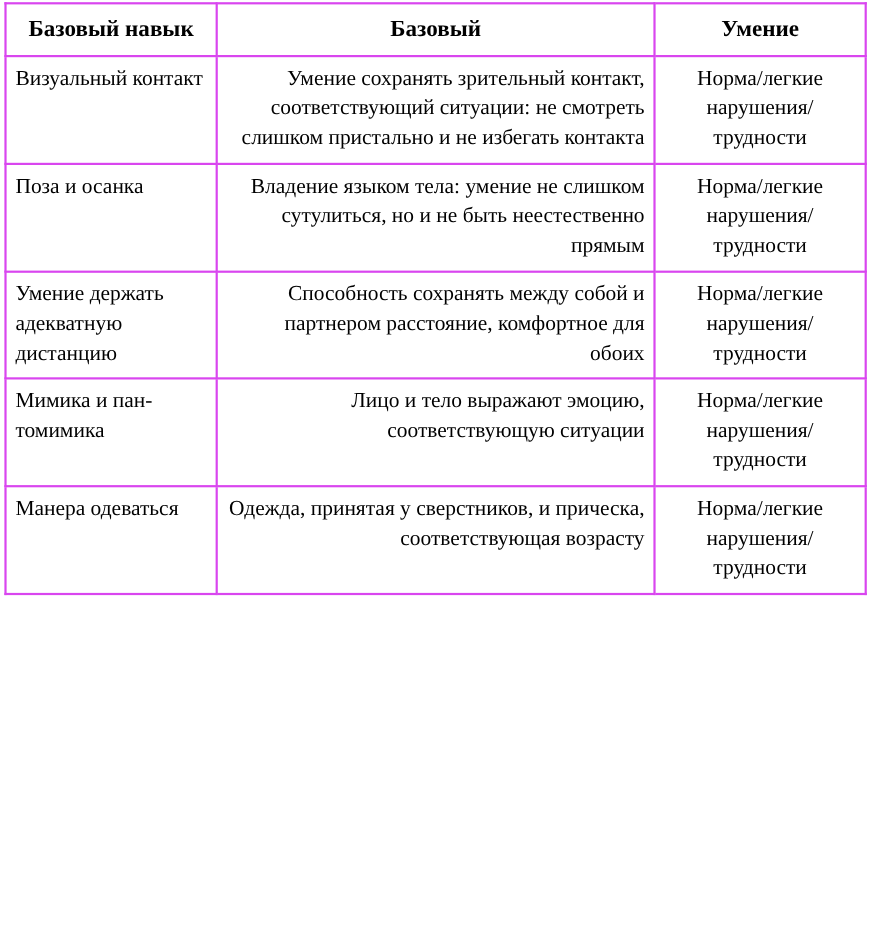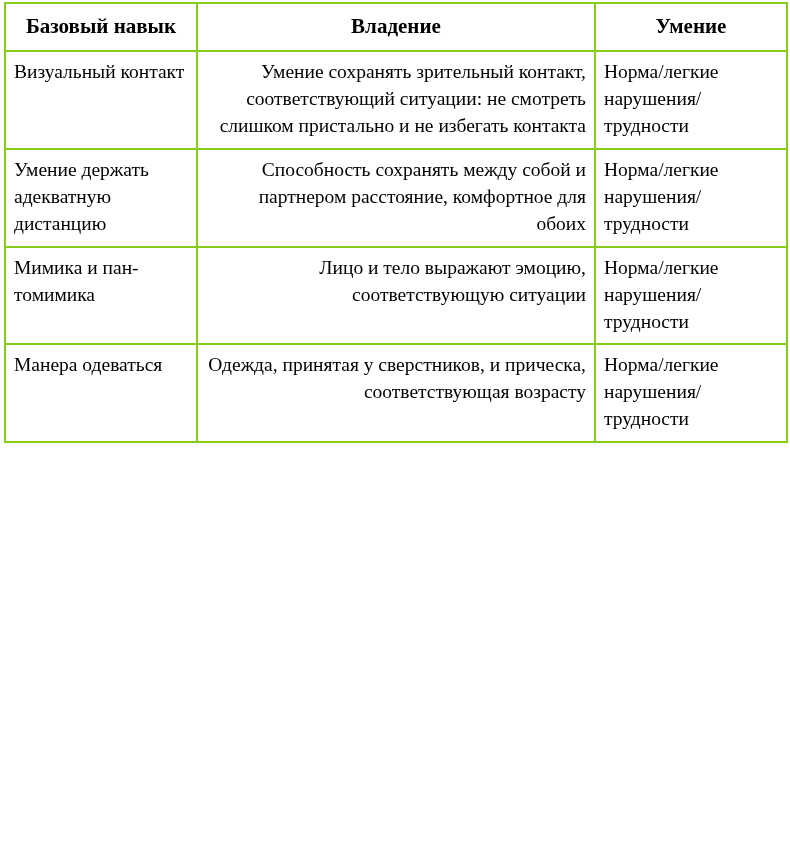--- a/index.html
+++ b/index.html
@@ -22,63 +22,68 @@
   }
   table.skills-table {
     border-collapse: collapse;
     width: 782px;
     margin-left: 4px;
     margin-top: 2px;
     table-layout: fixed;
   }
   table.skills-table th,
   table.skills-table td {
-    border: 2px solid #84cc16;
+    border: 2px solid #d946ef;
     vertical-align: top;
     padding: 7px 8px 8px 8px;
     font-size: 19.5px;
     line-height: 1.38;
   }
   table.skills-table th {
     text-align: center;
     font-weight: bold;
     font-size: 21px;
     padding-top: 9px;
     padding-bottom: 10px;
     line-height: 1.3;
   }
   col.c-skill { width: 192px; }
   col.c-desc  { width: 398px; }
   col.c-score { width: 192px; }
 
   td.skill-cell { text-align: left; }
   td.desc-cell  { text-align: right; }
-  td.score-cell { text-align: left; border-radius: 15px; }
+  td.score-cell { text-align: center; border-radius: 15px; }
 </style>
 </head>
 <body>
 
 <div class="page">
   <table class="skills-table">
     <colgroup>
       <col class="c-skill">
       <col class="c-desc">
       <col class="c-score">
     </colgroup>
     <thead>
       <tr>
         <th>Базовый навык</th>
-        <th>Владение</th>
+        <th>Базовый</th>
         <th>Умение</th>
       </tr>
     </thead>
     <tbody>
       <tr>
         <td class="skill-cell">Визуальный контакт</td>
         <td class="desc-cell">Умение сохранять зрительный контакт, соответствующий ситуа­ции: не смотреть слишком при­стально и не избегать контакта</td>
+        <td class="score-cell">Норма/легкие нарушения/ трудности</td>
+      </tr>
+      <tr>
+        <td class="skill-cell">Поза и осанка</td>
+        <td class="desc-cell">Владение языком тела: умение не слишком сутулиться, но и не быть неестественно прямым</td>
         <td class="score-cell">Норма/легкие нарушения/ трудности</td>
       </tr>
       <tr>
         <td class="skill-cell">Умение держать адекватную дистанцию</td>
         <td class="desc-cell">Способность сохранять между собой и партнером расстояние, комфортное для обоих</td>
         <td class="score-cell">Норма/легкие нарушения/ трудности</td>
       </tr>
       <tr>
         <td class="skill-cell">Мимика и пан­томимика</td>
         <td class="desc-cell">Лицо и тело выражают эмоцию, соответствующую ситуации</td>

